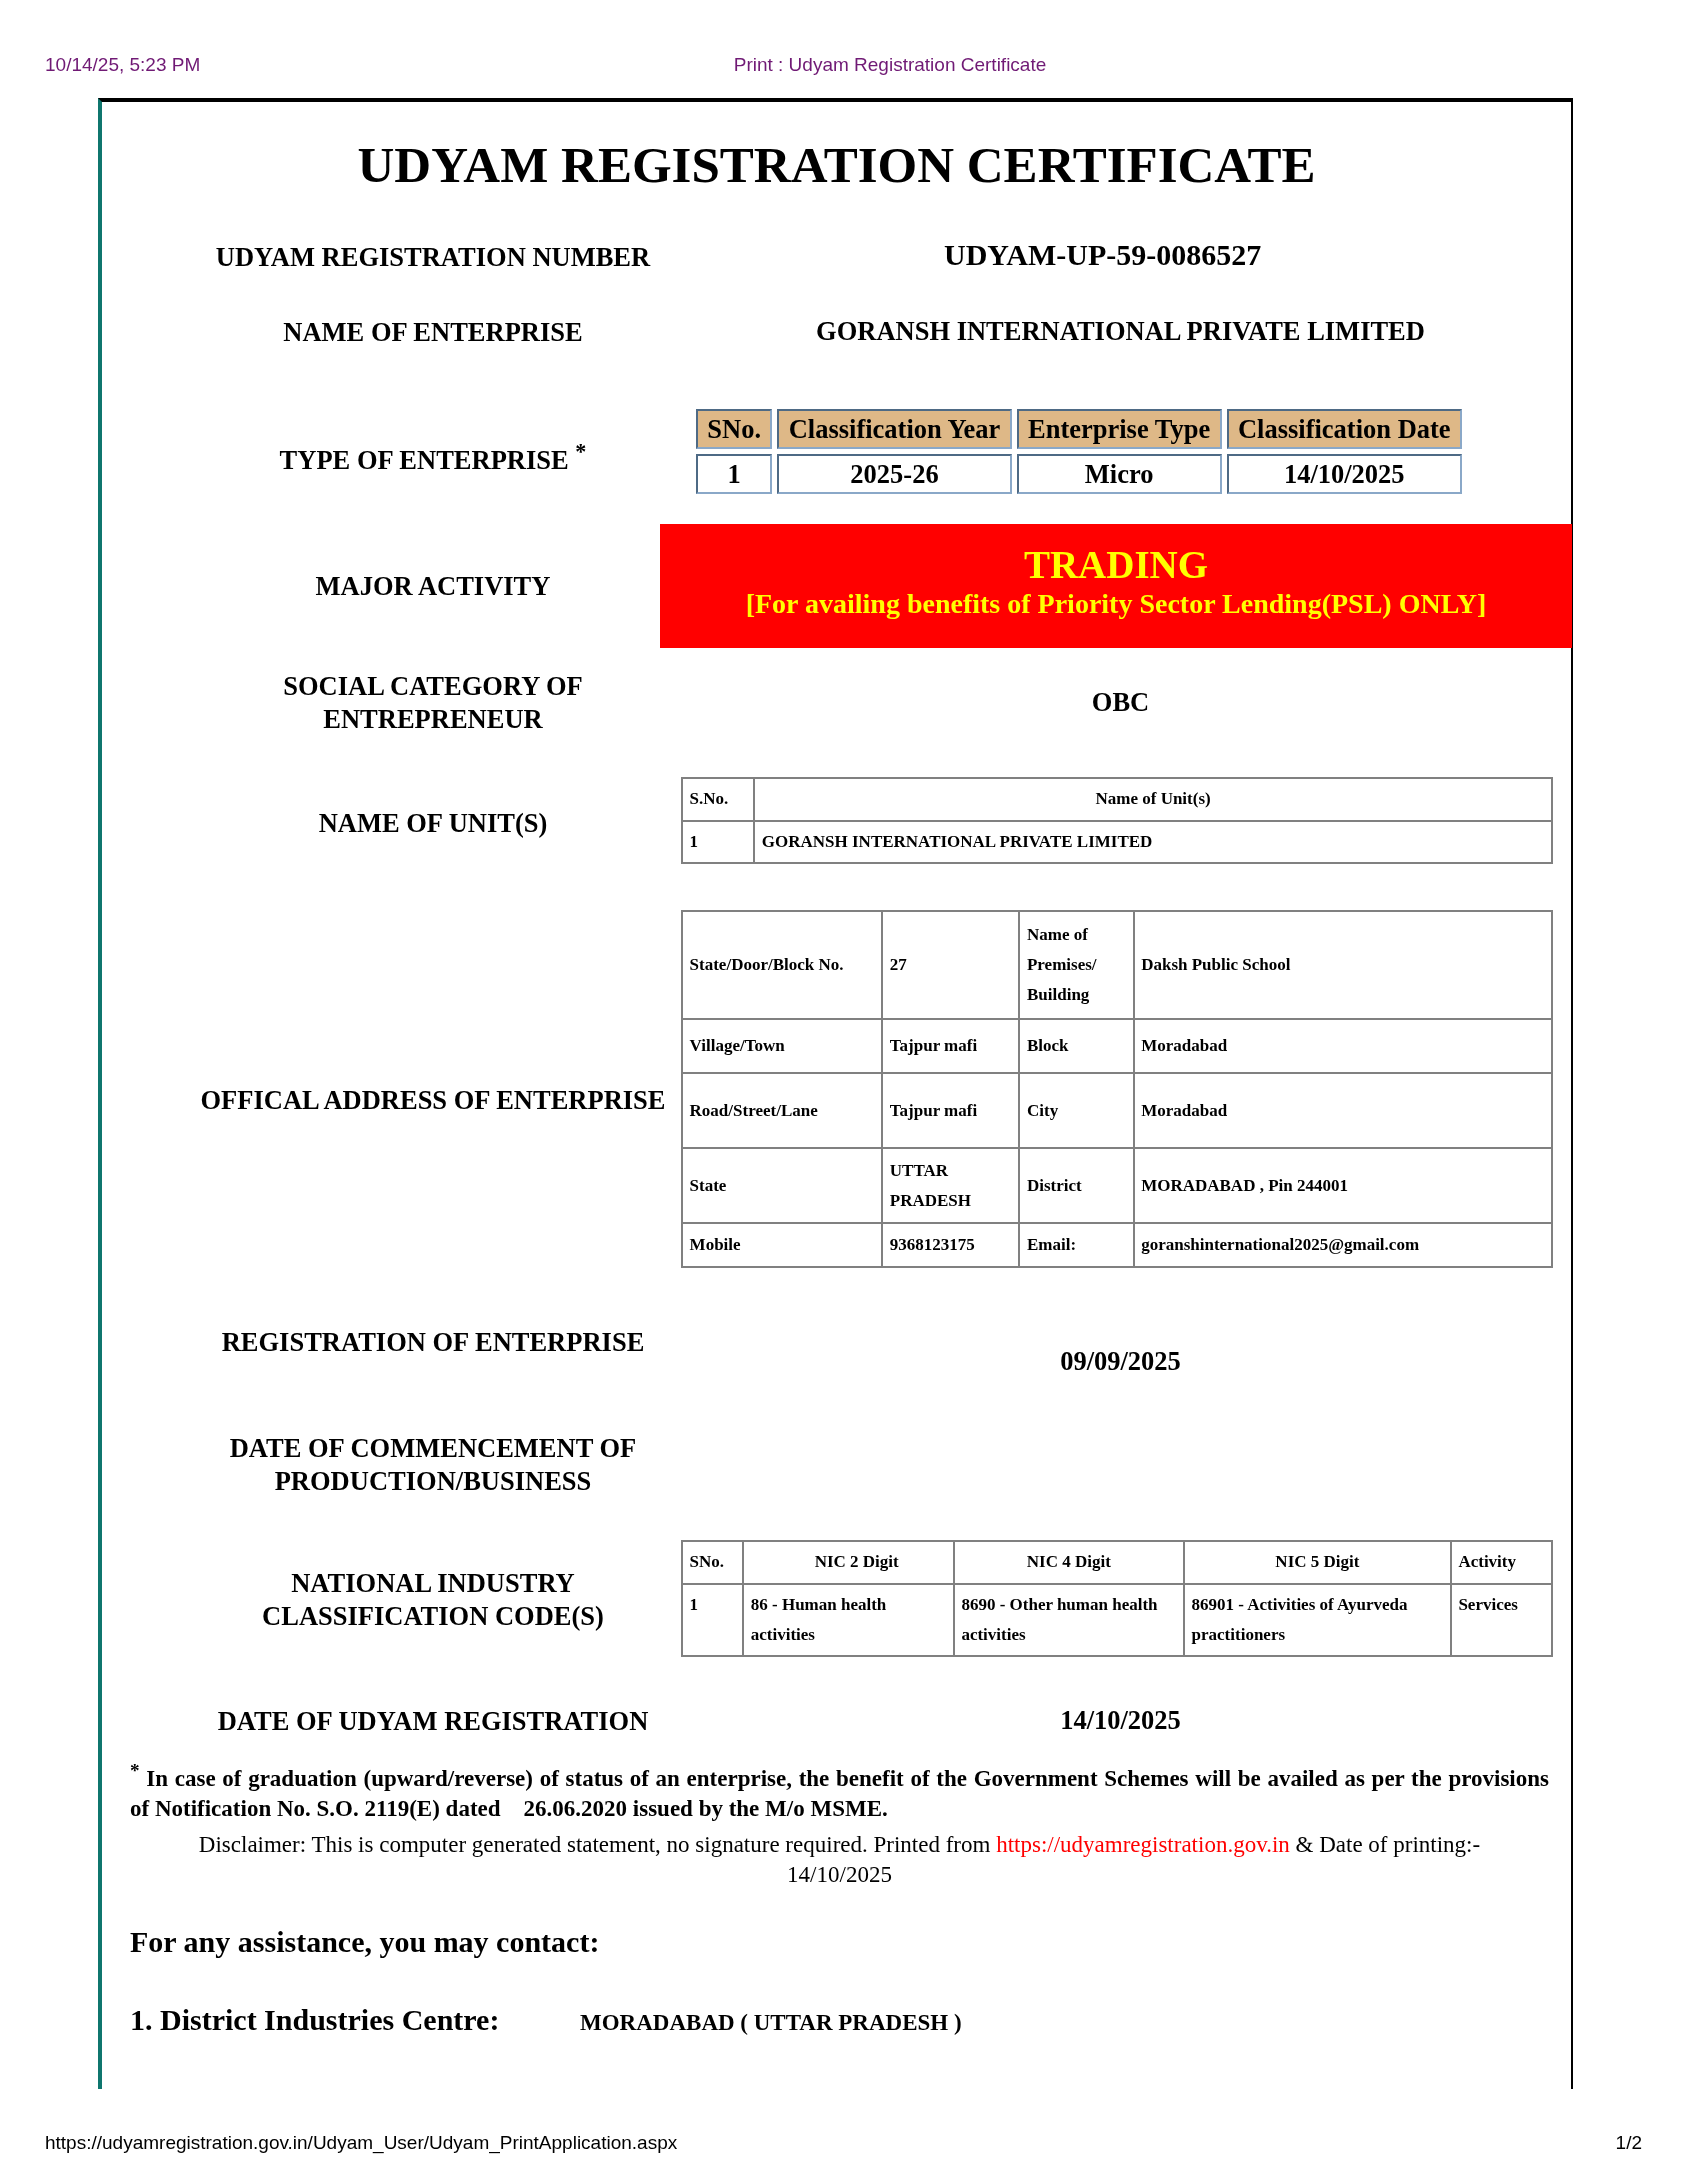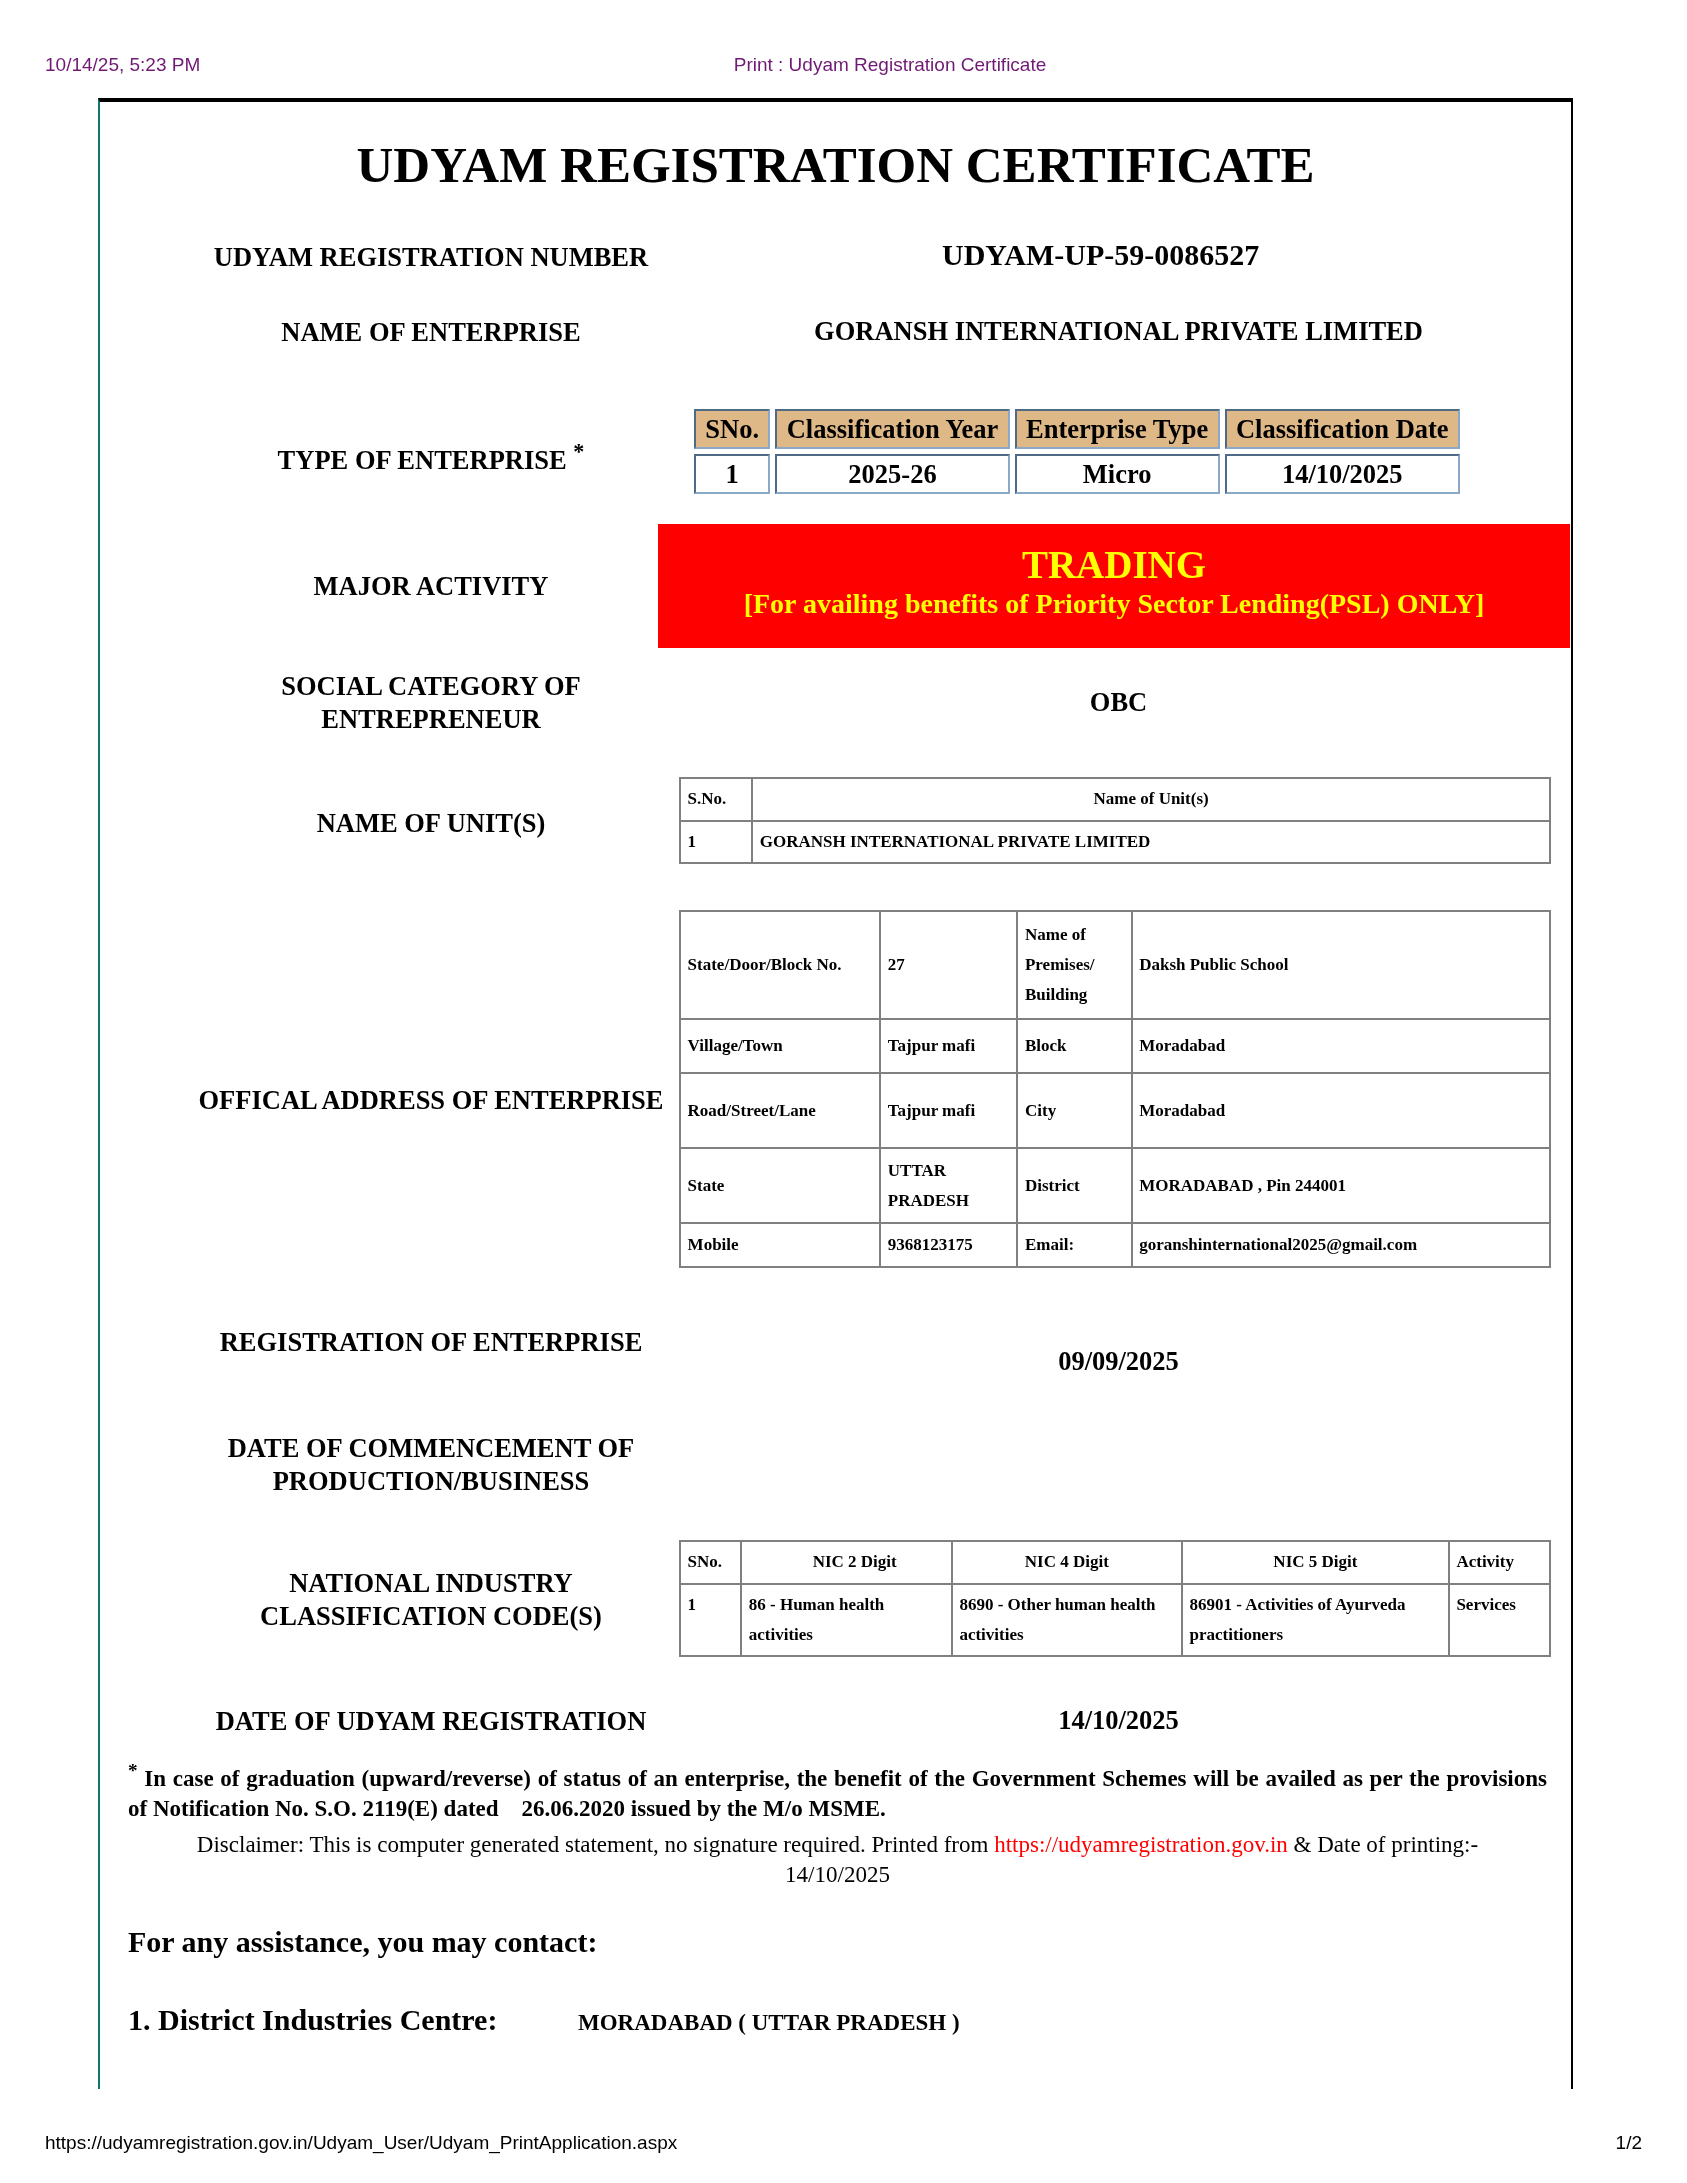--- a/index.html
+++ b/index.html
@@ -1,19 +1,19 @@
 <!DOCTYPE html>
 <html style="font-size:10.6px"><head>
 <meta charset="utf-8">
 <style>
   html, body { margin:0; padding:0; background:#fff; }
   body { width:1687px; height:2183px; position:relative; overflow:hidden; font-family:"Liberation Serif", serif; color:#000; }
   .print-hdr { position:absolute; top:41px; font-family:"Liberation Sans", sans-serif; font-size:19px; color:#701a75;margin-top:13px; }
   .print-ftr { position:absolute; top:2132px; font-family:"Liberation Sans", sans-serif; font-size:19px; color:#000; }
-  .frame { position:absolute; left:98px; top:98px; width:1475px; height:1991px; border-left:2px solid #0f766e; border-right:2px solid #000; border-top:4px solid #000; box-sizing:border-box; }
+  .frame { position:absolute; left:98px; top:98px; width:1475px; height:1991px; border-left:4px solid #0f766e; border-right:2px solid #000; border-top:4px solid #000; box-sizing:border-box; }
   .title { position:absolute; left:0; width:100%; top:34px; text-align:center; font-weight:bold; font-size:51px; }
   .lbl { position:absolute; font-weight:bold; font-size:26.5px; text-align:center; line-height:33px; }
   .val { position:absolute; font-weight:bold; text-align:center; }
   table { border-collapse:separate; }
   .cls { position:absolute; left:589px; top:302px; border-spacing:5.3px; }
   .cls td { font-weight:bold; font-size:26.5px; text-align:center; padding:2.6px 9.3px; border:2px solid; border-color:#4e6a85 #8aa8c8 #8aa8c8 #4e6a85; }
   .cls tr.h td { background:#deb887; }
   .act { position:absolute; left:558px; top:422px; width:912px; height:124px; background:#ff0000; color:#ffff00; text-align:center; font-weight:bold; }
   .act .t1 { font-size:39px; margin-top:18.5px; line-height:44px; }
   .act .t2 { font-size:28px; line-height:34px; }

